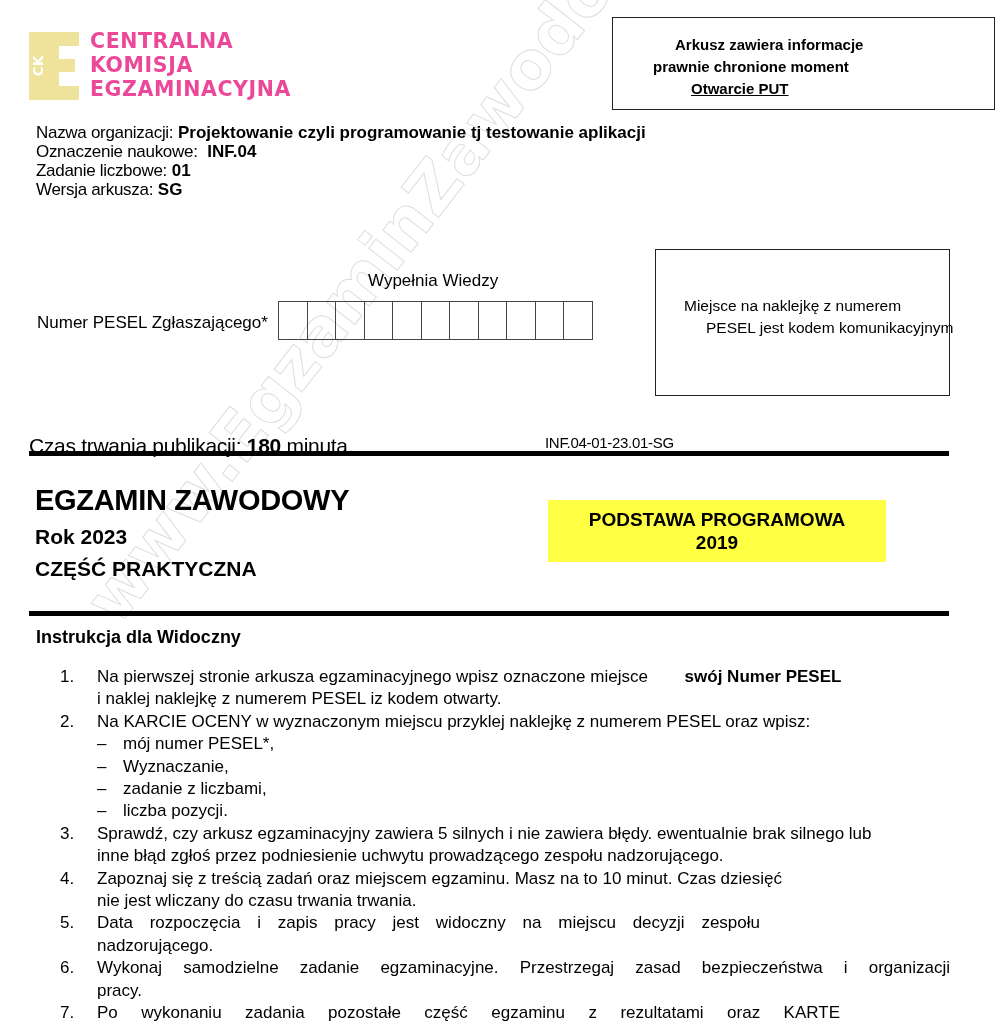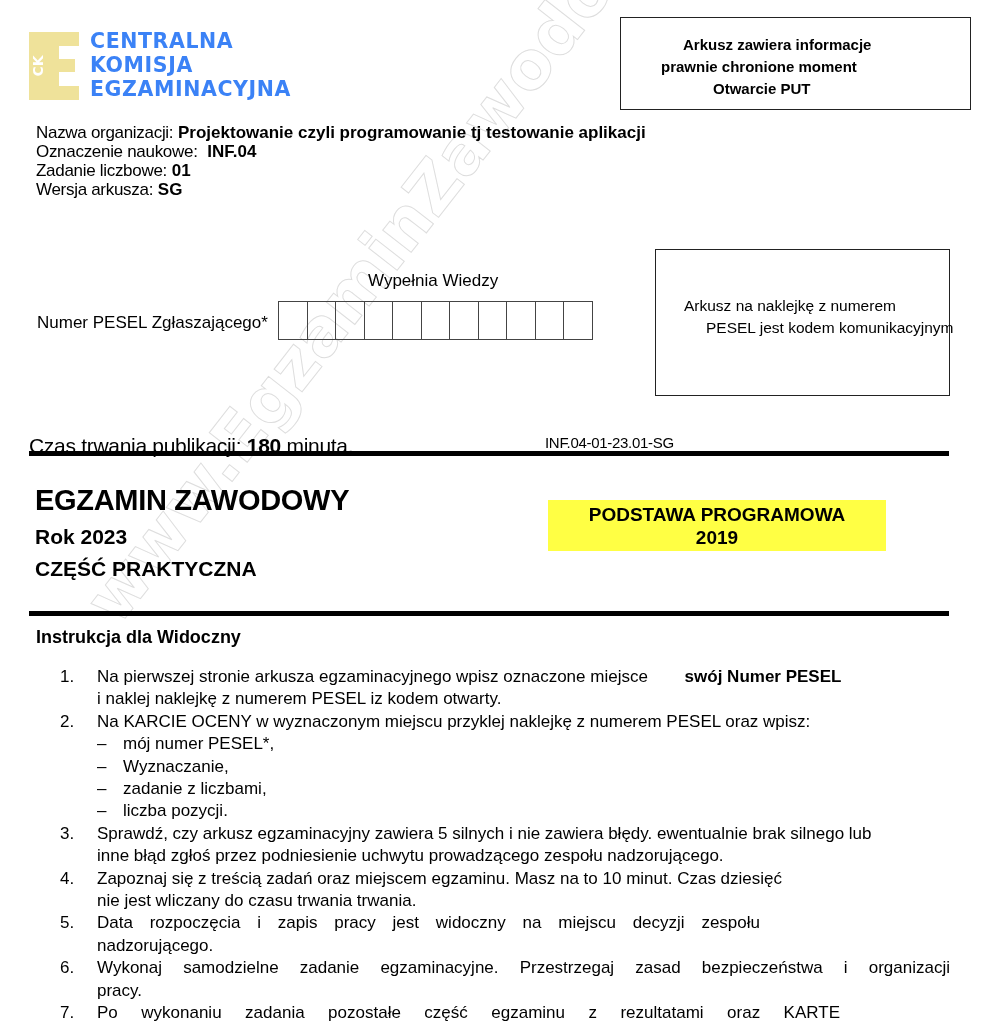--- a/index.html
+++ b/index.html
@@ -6,28 +6,28 @@
   body {
     width: 1000px; height: 1024px; position: relative; overflow: hidden;
     font-family: "Liberation Sans", sans-serif; color: #000;
   }
   .abs { position: absolute; }
 
   
   .logo-mark { left: 29px; top: 32px; width: 50px; height: 68px; }
   .logo-text {
     left: 90px; top: 29px; font-family: "DejaVu Sans", sans-serif;
-    font-weight: bold; font-size: 20.5px; line-height: 24px; letter-spacing: 0.6px; color: #3b82f6;
+    font-weight: bold; font-size: 20.5px; line-height: 24px; letter-spacing: 0.6px; color: #ec4899;
   }
   .logo-text div { white-space: nowrap; }
 
   
   .info-box {
-    left: 612px; top: 17px; width: 351px; height: 93px;
-    border: 1.5px solid #222; box-sizing: border-box; margin-left: 8px;
+    left: 612px; top: 17px; width: 383px; height: 93px;
+    border: 1.5px solid #222; box-sizing: border-box;
   }
   .info-box .l { position: absolute; font-weight: bold; font-size: 15px; white-space: nowrap; }
 
   
   .meta { left: 36px; top: 123px; font-size: 17px; line-height: 19px; }
   .meta div { white-space: nowrap; }
   .meta .lbl { letter-spacing: -0.3px; }
   .meta b { font-weight: bold; }
 
   
@@ -48,21 +48,21 @@
   
   .duration { left: 29px; top: 434px; font-size: 21px; white-space: nowrap; letter-spacing: -0.3px; }
   .code { left: 545px; top: 434px; font-size: 15px; white-space: nowrap; letter-spacing: -0.3px; }
   .rule { left: 29px; width: 920px; height: 5px; background: #000; }
 
   
   .h-main { left: 35px; top: 484px; font-size: 29px; font-weight: bold; letter-spacing: -0.3px; white-space: nowrap; }
   .h-year { left: 35px; top: 525px; font-size: 21px; font-weight: bold; white-space: nowrap; }
   .h-part { left: 35px; top: 557px; font-size: 21px; font-weight: bold; white-space: nowrap; }
   .badge {
-    left: 548px; top: 500px; width: 338px; height: 51px; background: #ffff44;
+    left: 548px; top: 500px; width: 338px; height: 62px; background: #ffff44;
     display: flex; flex-direction: column; align-items: center; justify-content: center;
     font-weight: bold; font-size: 19px; line-height: 23px;
   }
 
   
   .instr-title { left: 36px; top: 627px; font-size: 18px; font-weight: bold; white-space: nowrap; }
   .list { left: 60px; top: 666px; width: 890px; font-size: 17px; line-height: 22.4px; }
   .item { display: flex; }
   .item .num { width: 37px; flex: none; }
   .item .body { flex: 1; }
@@ -92,21 +92,21 @@
 </div>
 <div class="abs logo-text">
   <div>CENTRALNA</div>
   <div>KOMISJA</div>
   <div>EGZAMINACYJNA</div>
 </div>
 
 <div class="abs info-box">
   <span class="l" style="left:62px;top:18px;">Arkusz zawiera informacje</span>
   <span class="l" style="left:40px;top:40px;">prawnie chronione moment</span>
-  <span class="l" style="left:92px;top:62px;">Otwarcie PUT</span>
+  <span class="l" style="left:78px;top:62px;text-decoration:underline;">Otwarcie PUT</span>
 </div>
 
 <div class="abs meta">
   <div>
     <span class="lbl">Nazwa organizacji:</span>
     <b>Projektowanie czyli programowanie tj testowanie aplikacji</b>
   </div>
   <div>
     <span class="lbl">Oznaczenie naukowe:</span>
     <b style="margin-left:5px;">INF.04</b>
@@ -130,21 +130,21 @@
   <div class="pesel-box"></div>
   <div class="pesel-box"></div>
   <div class="pesel-box"></div>
   <div class="pesel-box"></div>
   <div class="pesel-box"></div>
   <div class="pesel-box"></div>
   <div class="pesel-box"></div>
   <div class="pesel-box"></div>
 </div>
 <div class="abs sticker-box"></div>
-<div class="abs sticker-l1">Arkusz na naklejkę z numerem</div>
+<div class="abs sticker-l1">Miejsce na naklejkę z numerem</div>
 <div class="abs sticker-l2">PESEL jest kodem komunikacyjnym</div>
 
 <div class="abs duration">
   <span>Czas trwania publikacji:</span>
   <b>180</b>
   <span>minuta.</span>
 </div>
 <div class="abs code">INF.04-01-23.01-SG</div>
 <div class="abs rule" style="top:451px;"></div>
 

